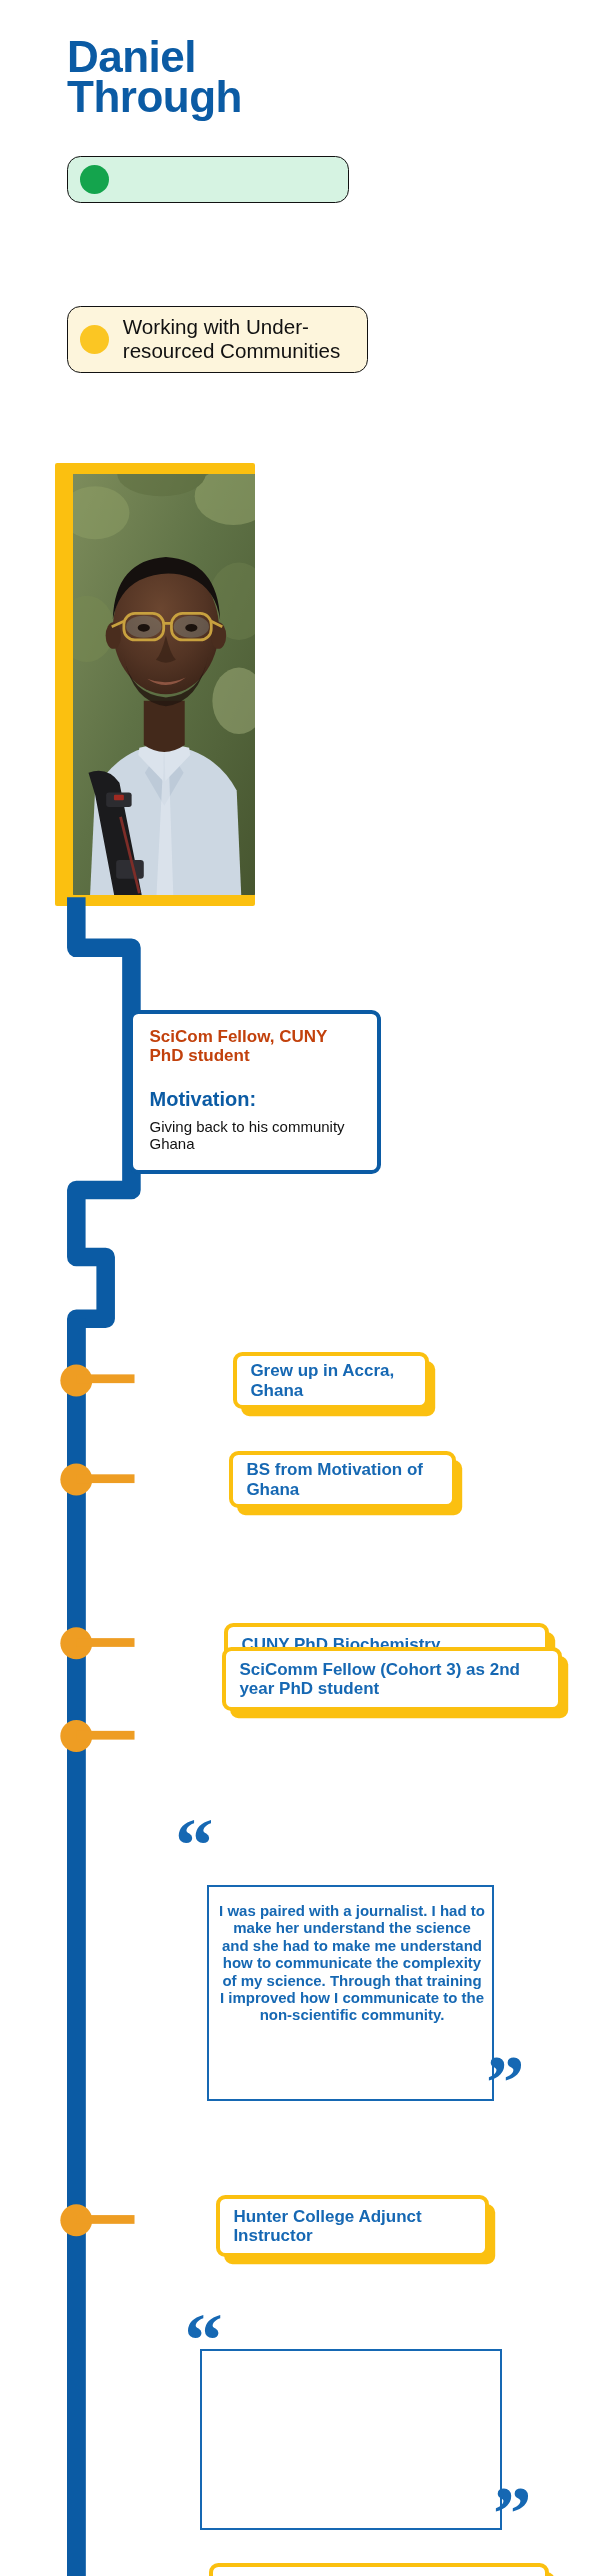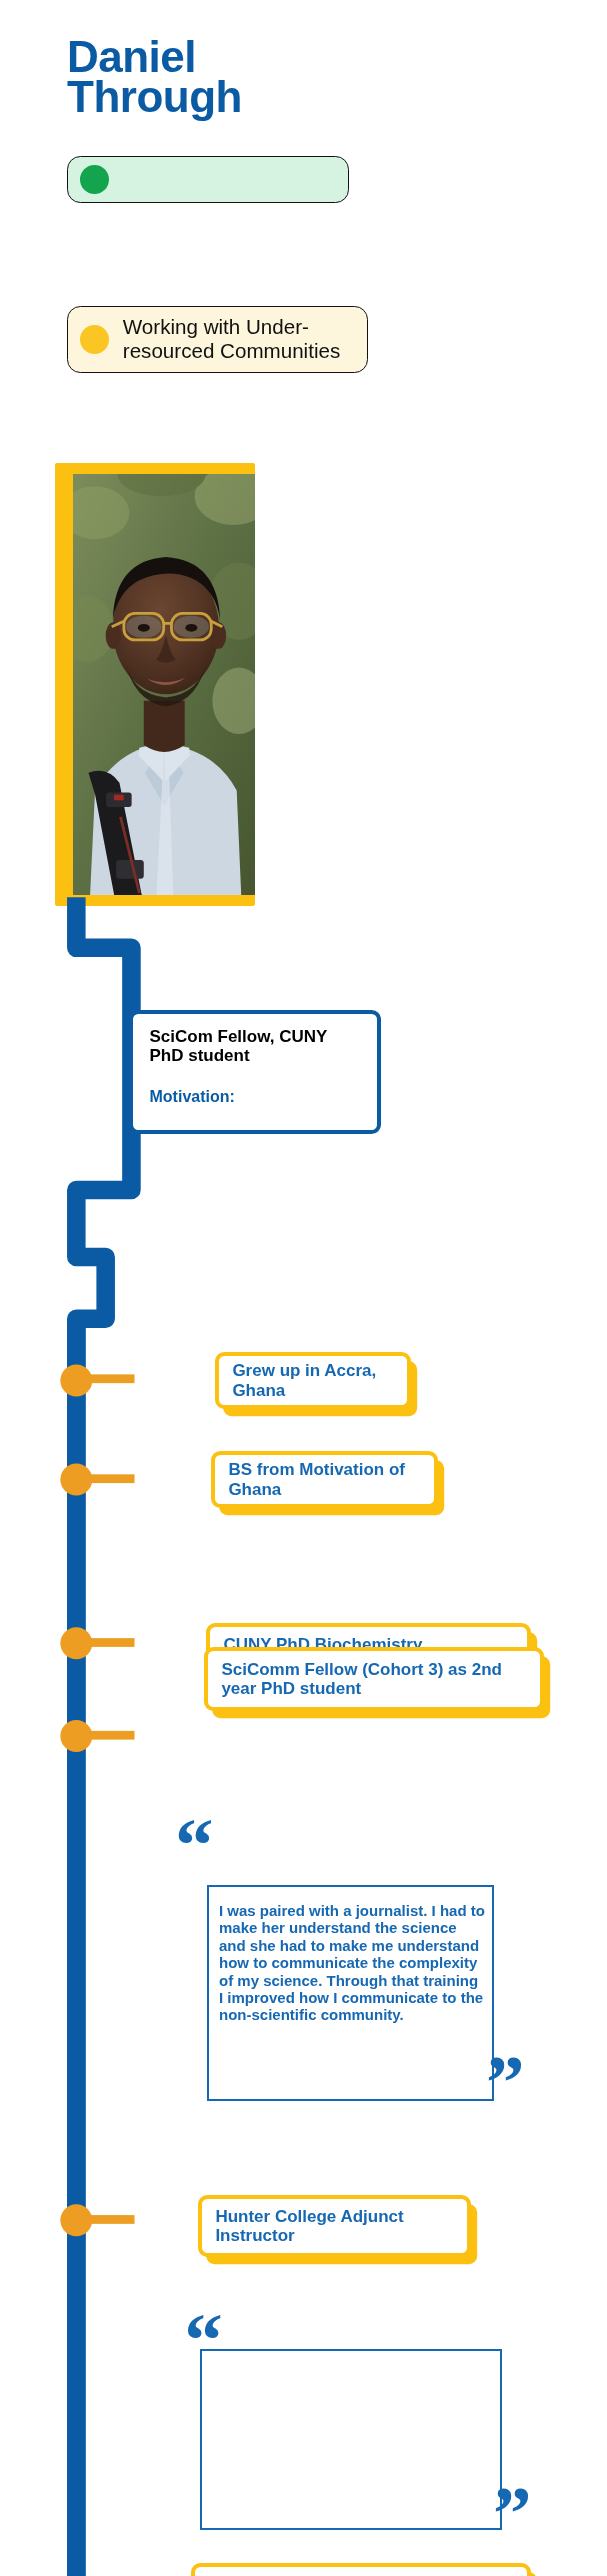--- a/index.html
+++ b/index.html
@@ -105,45 +105,46 @@
     width: 252px;
     background: #ffffff;
     border: 4.6px solid #0B5BA4;
     border-radius: 9.3px;
     padding: 13.4px 14.4px 17.5px 16.5px;
   }
   #intro-role {
     font-size: 17px;
     line-height: 1.12;
     font-weight: bold;
-    color: #000000;
+    color: #c2410c;
     margin-bottom: 23px;
   }
   #intro-motivation-label {
-    font-size: 16px;
+    font-size: 20px;
     font-weight: bold;
     color: #0B5BA4;
     margin-bottom: 6.2px;
   }
   #intro-motivation-text {
     font-size: 15px;
     line-height: 1.16;
     color: #111111;
   }
 
   
   .milestone-card {
     position: absolute;
     background: #ffffff;
     border: 4.6px solid #FBC010;
     border-radius: 9.3px;
     padding: 11.3px 13.4px;
     box-shadow: 7.2px 8.2px 0 -1px #FBC010;
     display: flex;
     align-items: center;
+    margin-left: 18px;
   }
   .milestone-label {
     font-size: 17px;
     line-height: 1.14;
     font-weight: bold;
     color: #1668B3;
   }
 
   
   .quote-block { position: absolute; }
@@ -151,20 +152,21 @@
     position: absolute;
     border: 2.1px solid #1668B3;
     background: #ffffff;
   }
   .quote-text {
     position: absolute;
     font-size: 15px;
     line-height: 1.16;
     font-weight: bold;
     color: #1668B3;
+    text-align: center;
   }
   .quote-mark {
     position: absolute;
     font-family: "Liberation Serif", serif;
     color: #1668B3;
     line-height: 0.7;
     font-weight: bold;
     letter-spacing: -2.1px;
   }
   .quote-open { font-size: 77px; }
@@ -279,20 +281,21 @@
     <rect x="148" y="4300" width="113" height="17" fill="#EE9D23"></rect>
 
     <ellipse cx="148" cy="5032" rx="31" ry="31" fill="#EE9D23"></ellipse>
     <rect x="148" y="5022" width="113" height="17" fill="#EE9D23"></rect>
   </g>
 </svg>
 
 <div id="intro-card">
   <div id="intro-role">SciCom Fellow, CUNY PhD student</div>
   <div id="intro-motivation-label">Motivation:</div>
+  <div id="intro-motivation-text">Giving back to his community Ghana</div>
 </div>
 
 <div class="milestone-card" style="left:215px; top:1352px; width:196px; height:57px;">
   <span class="milestone-label">Grew up in Accra, Ghana</span>
 </div>
 
 <div class="milestone-card" style="left:211px; top:1451px; width:227px; height:57px;">
   <span class="milestone-label">BS from Motivation of Ghana</span>
 </div>
 

